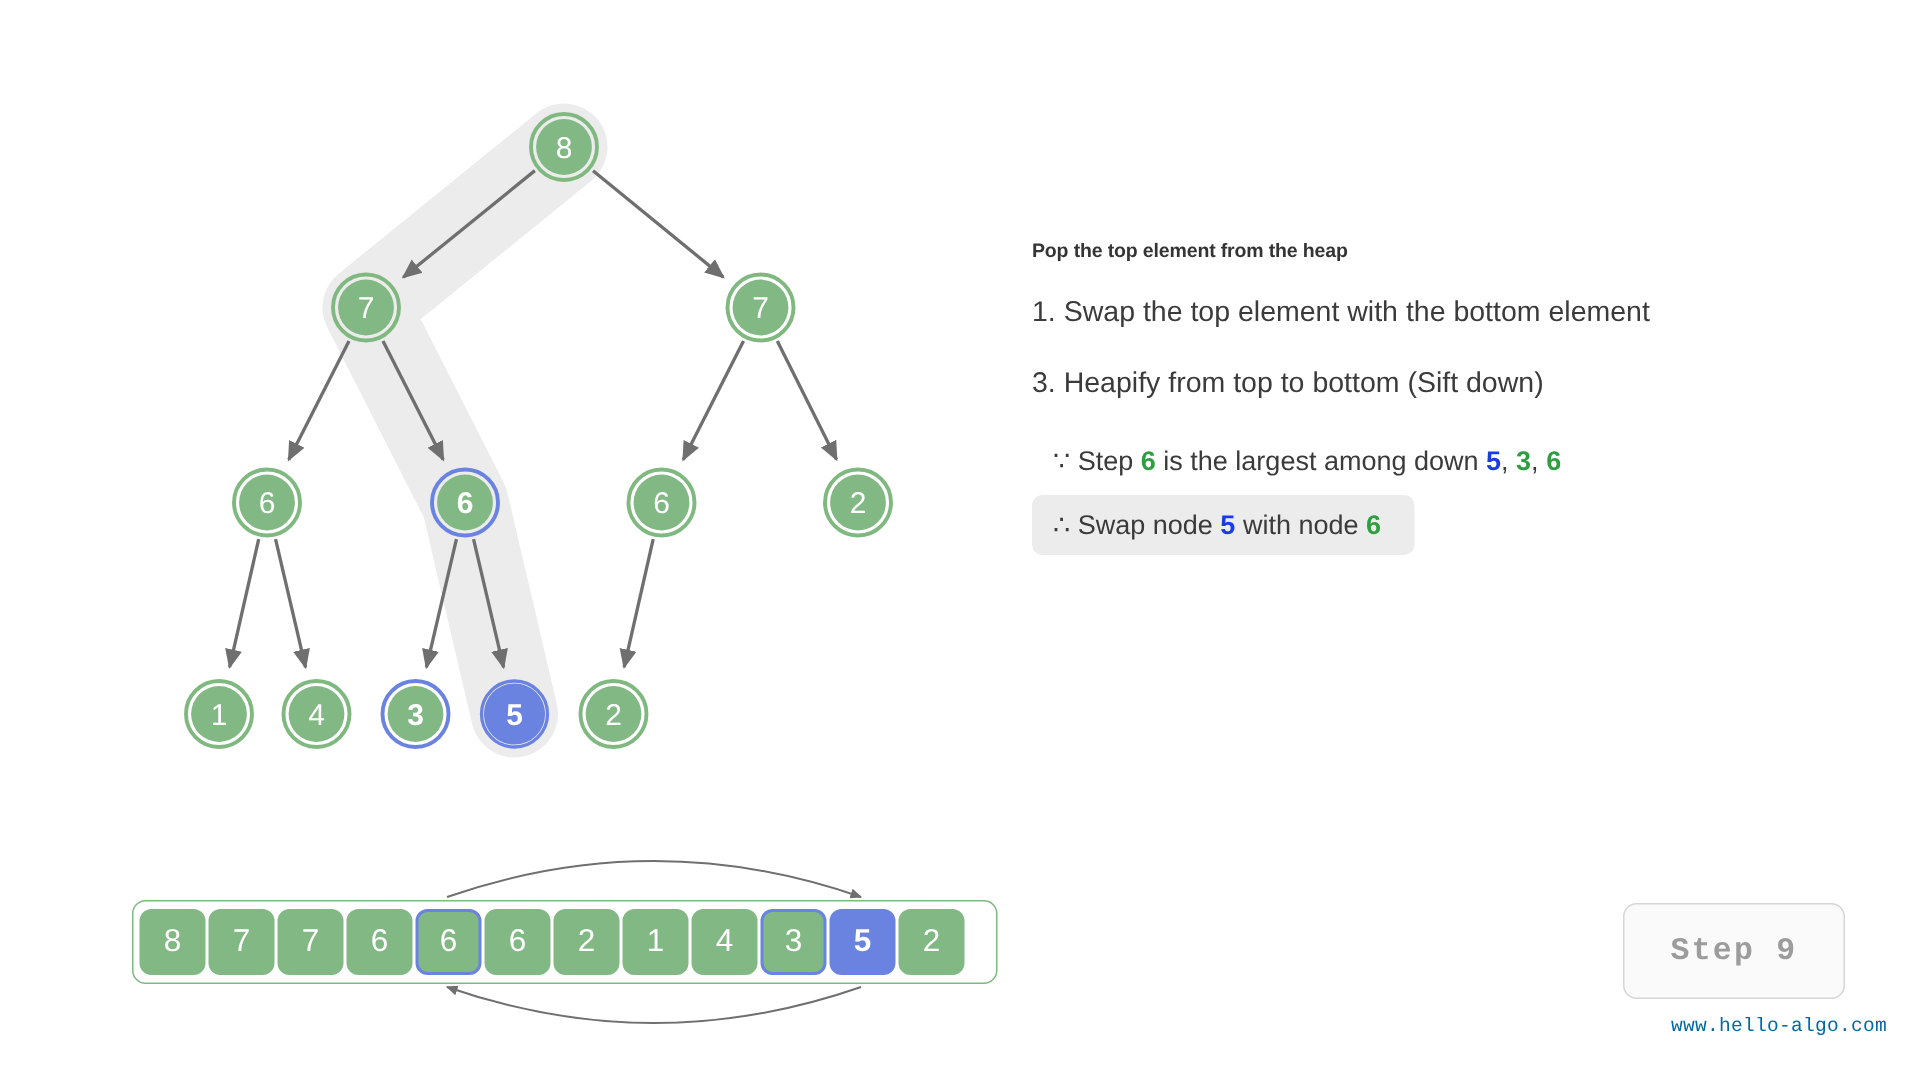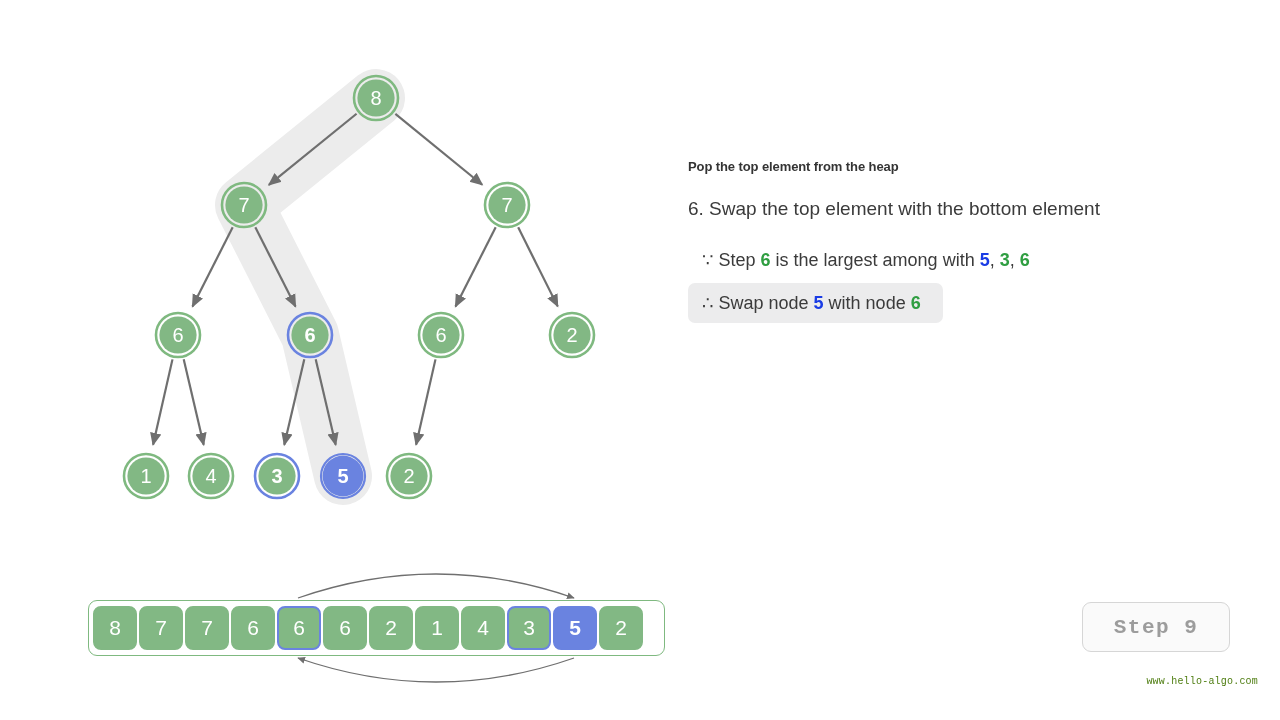--- a/index.html
+++ b/index.html
@@ -135,43 +135,43 @@
     border-color: #6a83e0;
     font-weight: bold;
   }
 
   
   #step-badge {
     position: absolute;
     left: 1082px;
     top: 602px;
     width: 148px;
-    height: 50px;
+    height: 64px;
     box-sizing: border-box;
     border: 1.4px solid #d6d6d6;
     border-radius: 9px;
     background: #fafafa;
     color: #9c9c9c;
     font-family: "Liberation Mono", monospace;
     font-size: 21px;
     font-weight: bold;
     letter-spacing: 1.5px;
     display: flex;
     align-items: center;
     justify-content: center;
   }
 
   
   #watermark {
     position: absolute;
     right: 22px;
     top: 676px;
     font-family: "Liberation Mono", monospace;
-    font-size: 10px;
-    color: #4d7c0f;
+    font-size: 13px;
+    color: #0369a1;
     letter-spacing: 0.2px;
   }
 </style>
 </head>
 <body>
 
 <div id="tree-panel">
   <svg id="tree-svg" width="680" height="540">
     <defs>
       <marker id="arrowhead" markerWidth="7" markerHeight="7" refX="5.4" refY="3" orient="auto" markerUnits="strokeWidth">
@@ -255,27 +255,28 @@
           <circle cx="409" cy="476" r="18.6" fill="#82b884" stroke="none"></circle>
           <text x="409" y="483" text-anchor="middle" fill="#ffffff" font-family="&quot;Liberation Sans&quot;, sans-serif" font-size="20">2</text>
         </g>
       </g>
   </svg>
 </div>
 
 <div id="desc-panel">
   <h1 id="desc-title">Pop the top element from the heap</h1>
 
-  <p class="desc-step">6. Swap the top element with the bottom element</p>
+  <p class="desc-step">1. Swap the top element with the bottom element</p>
+  <p class="desc-step">3. Heapify from top to bottom (Sift down)</p>
 
   <p id="desc-reason">
     <span>∵</span>
     <span>Step</span>
     <span class="hl-green">6</span>
-    <span>is the largest among with</span>
+    <span>is the largest among down</span>
     <span id="reason-candidates"><span class="hl-blue">5</span><span>, </span><span class="hl-green">3</span><span>, </span><span class="hl-green">6</span></span>
   </p>
 
   <div id="desc-conclusion-wrap">
     <span id="desc-conclusion">
       <span>∴</span>
       <span>Swap node</span>
       <span class="hl-blue">5</span>
       <span>with node</span>
       <span class="hl-green">6</span>

